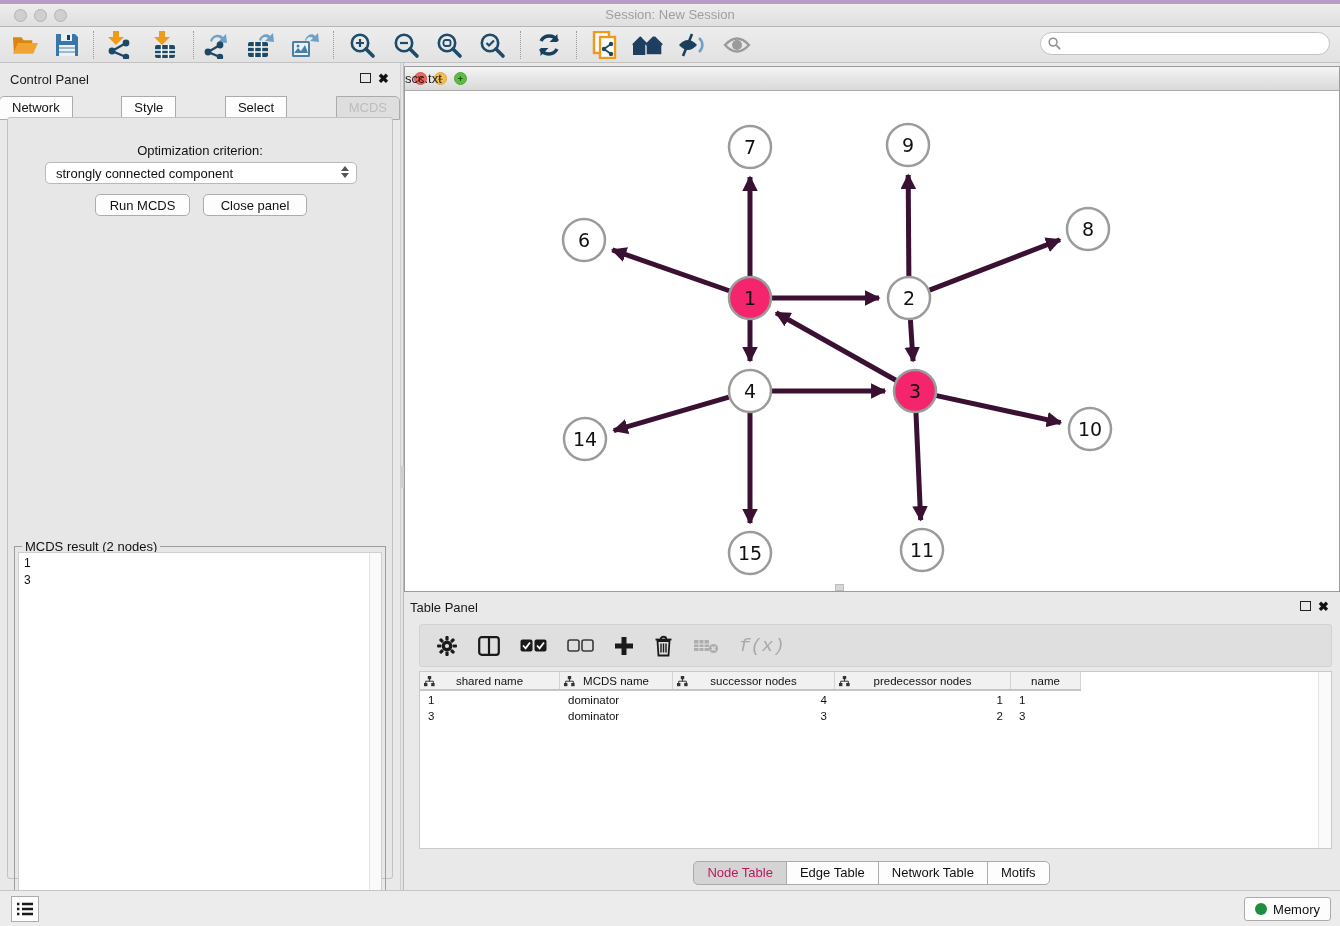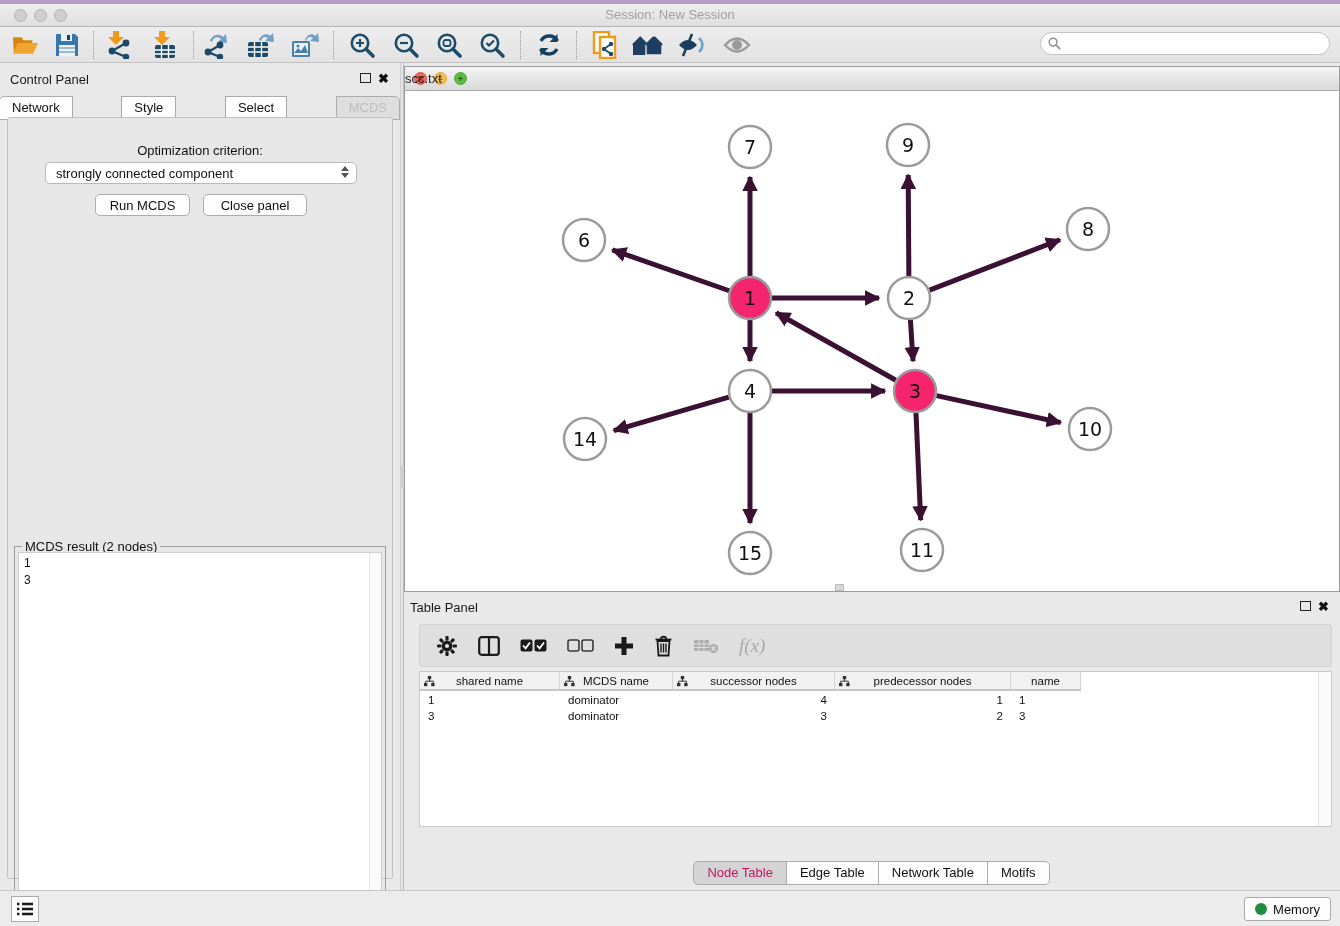--- a/index.html
+++ b/index.html
@@ -65,22 +65,22 @@
     display:flex; align-items:center; justify-content:center; font-size:9px; font-weight:bold; }
   .net-title { position:absolute; top:4px; width:100%; text-align:left; font-size:13px; color:#222; }
   .canvas { position:absolute; left:0; top:24px; width:934px; height:500px; background:#fff; }
   .hsplit-handle { position:absolute; left:430px; bottom:0px; width:9px; height:7px; background:#D8D8D8; border:1px solid #BDBDBD; }
 
   
   .tpanel { position:absolute; left:404px; top:595px; width:936px; height:295px; background:#E9E9E9; }
   .ttoolbar { position:absolute; left:15px; top:29px; width:913px; height:43px;
     background:#DFDFDF; border:1px solid #D2D2D2; border-radius:3px; display:flex; align-items:center; gap:20px; padding-left:16px; }
   .ttool { display:flex; align-items:center; justify-content:center; height:30px; }
-  .fx { font-family:Liberation Serif, serif; font-style:italic; font-size:19px; color:#A9A9A9;text-align:right; }
-  .ttable { position:absolute; left:15px; top:76px; width:913px; height:156px; background:#fff;
+  .fx { font-family:Liberation Mono, monospace; font-style:italic; font-size:19px; color:#A9A9A9;text-align:right; }
+  .ttable { position:absolute; left:15px; top:76px; width:913px; height:178px; background:#fff;
     border:1px solid #CACACA; }
   .thead { position:absolute; left:0; top:0; height:19px; display:flex;
     background:#F1F1F1; border-bottom:2px solid #C6C6C6; }
   .th { position:relative; display:flex; align-items:center; justify-content:center;
     font-size:11.5px; color:#111; border-right:1px solid #D4D4D4; }
   .th .hier { position:absolute; left:4px; top:4px; }
   .trow { position:absolute; left:0; height:16px; display:flex; font-size:11.5px; color:#111; }
   .td { padding:1px 8px 0; overflow:hidden; white-space:nowrap; }
   .tscroll { position:absolute; right:0; top:0; bottom:0; width:13px; background:#FAFAFA; border-left:1px solid #E3E3E3; }
   .btabs { position:absolute; left:0; top:266px; width:100%; display:flex; justify-content:center; }

